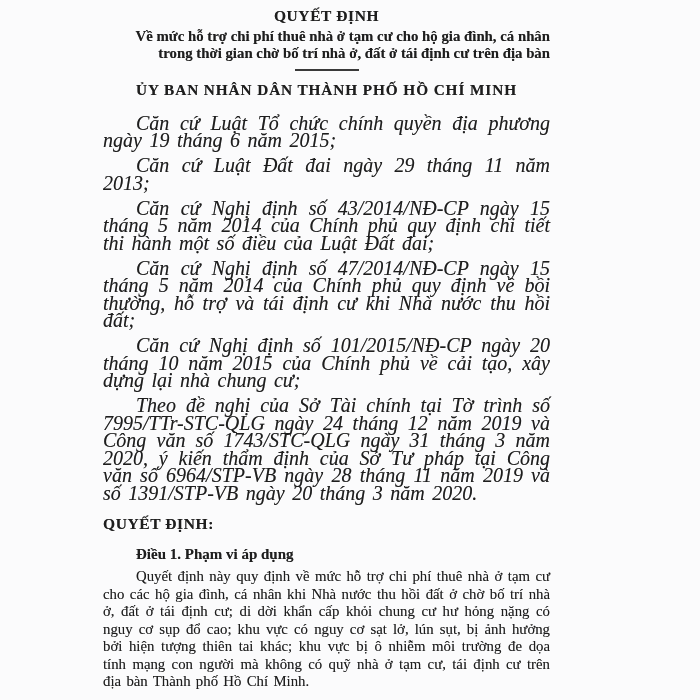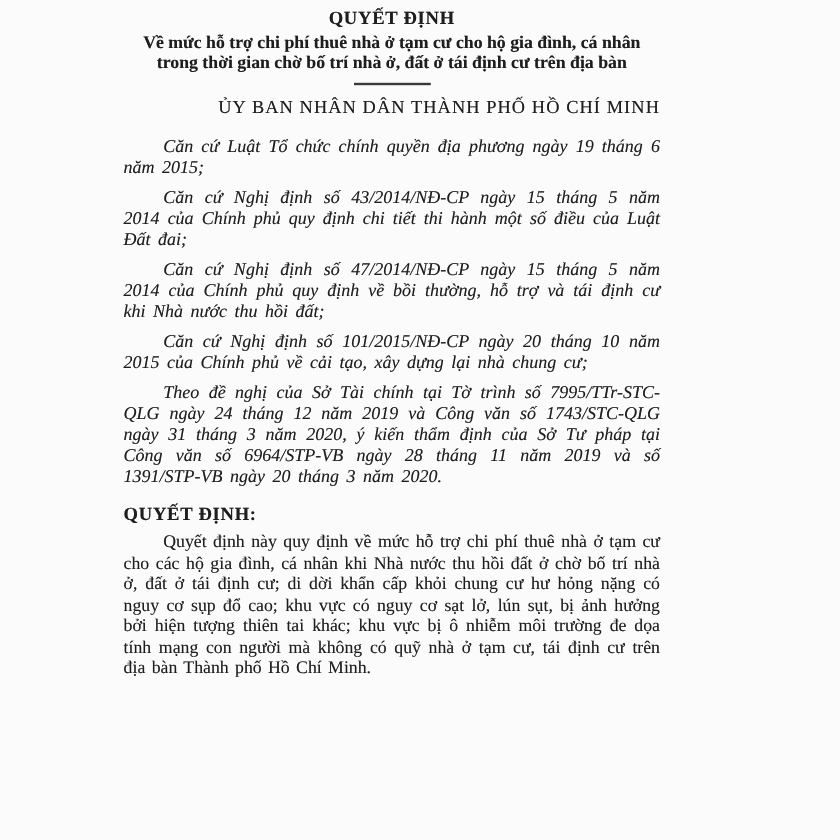--- a/index.html
+++ b/index.html
@@ -22,47 +22,47 @@
   .doc-title{
     text-align:center;
     font-weight:bold;
     font-size:15.5px;
     line-height:20px;
     letter-spacing:.6px;
     text-shadow:0 0 .5px rgba(30,30,30,.55);
   }
   .doc-subtitle{
     margin-top:2px;
-    text-align:center;
+    text-align:right;
     font-weight:bold;
     font-size:14.8px;
     line-height:17.4px;
     text-shadow:0 0 .4px rgba(30,30,30,.5);
   }
   .title-rule{
     width:64px;
     border:none;
     border-top:2px solid #3a3a3a;
     margin:6px auto 0 auto;
   }
   .authority{
     margin-top:9px;
-    text-align:right;
-    font-weight:normal;
+    text-align:center;
+    font-weight:bold;
     font-size:15.3px;
     line-height:20px;
     letter-spacing:.9px;
     text-shadow:0 0 .5px rgba(30,30,30,.55);
   }
   
   .preamble{margin-top:15px;}
   .preamble p{
     margin:0 0 7.5px 0;
     font-style:italic;
-    font-size:15px;
+    font-size:20px;
     line-height:17.5px;
     text-align:justify;
     text-indent:33px;
     word-spacing:2.5px;
     text-shadow:0 0 .4px rgba(30,30,30,.45);
   }
   
   .decision-heading{
     margin-top:12px;
     font-weight:bold;
@@ -100,24 +100,26 @@
     <div>Về mức hỗ trợ chi phí thuê nhà ở tạm cư cho hộ gia đình, cá nhân</div>
     <div>trong thời gian chờ bố trí nhà ở, đất ở tái định cư trên địa bàn</div>
   </div>
 
   <hr class="title-rule">
 
   <div class="authority">ỦY BAN NHÂN DÂN THÀNH PHỐ HỒ CHÍ MINH</div>
 
   <div class="preamble">
     <p>Căn cứ Luật Tổ chức chính quyền địa phương ngày 19 tháng 6 năm 2015;</p>
+    <p>Căn cứ Luật Đất đai ngày 29 tháng 11 năm 2013;</p>
     <p>Căn cứ Nghị định số 43/2014/NĐ-CP ngày 15 tháng 5 năm 2014 của Chính phủ quy định chi tiết thi hành một số điều của Luật Đất đai;</p>
     <p>Căn cứ Nghị định số 47/2014/NĐ-CP ngày 15 tháng 5 năm 2014 của Chính phủ quy định về bồi thường, hỗ trợ và tái định cư khi Nhà nước thu hồi đất;</p>
     <p>Căn cứ Nghị định số 101/2015/NĐ-CP ngày 20 tháng 10 năm 2015 của Chính phủ về cải tạo, xây dựng lại nhà chung cư;</p>
     <p>Theo đề nghị của Sở Tài chính tại Tờ trình số 7995/TTr-STC-QLG ngày 24 tháng 12 năm 2019 và Công văn số 1743/STC-QLG ngày 31 tháng 3 năm 2020, ý kiến thẩm định của Sở Tư pháp tại Công văn số 6964/STP-VB ngày 28 tháng 11 năm 2019 và số 1391/STP-VB ngày 20 tháng 3 năm 2020.</p>
   </div>
 
   <div class="decision-heading">QUYẾT ĐỊNH:</div>
 
+  <div class="article-title">Điều 1. Phạm vi áp dụng</div>
 
   <div class="article-body">Quyết định này quy định về mức hỗ trợ chi phí thuê nhà ở tạm cư cho các hộ gia đình, cá nhân khi Nhà nước thu hồi đất ở chờ bố trí nhà ở, đất ở tái định cư; di dời khẩn cấp khỏi chung cư hư hỏng nặng có nguy cơ sụp đổ cao; khu vực có nguy cơ sạt lở, lún sụt, bị ảnh hưởng bởi hiện tượng thiên tai khác; khu vực bị ô nhiễm môi trường đe dọa tính mạng con người mà không có quỹ nhà ở tạm cư, tái định cư trên địa bàn Thành phố Hồ Chí Minh.</div>
 
 </div>
 
 </body></html>

